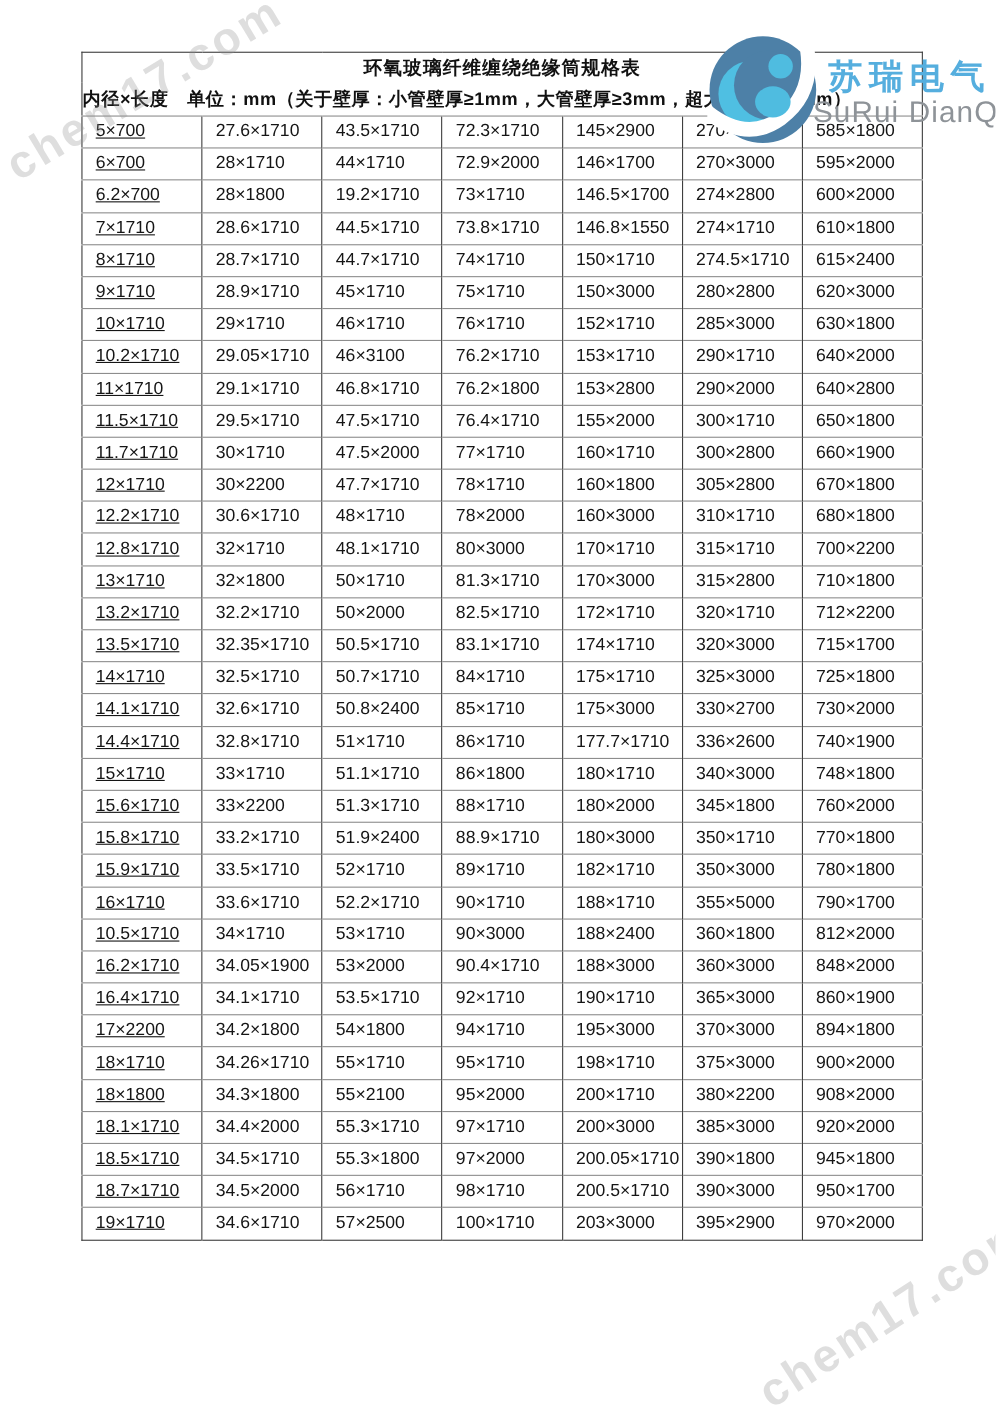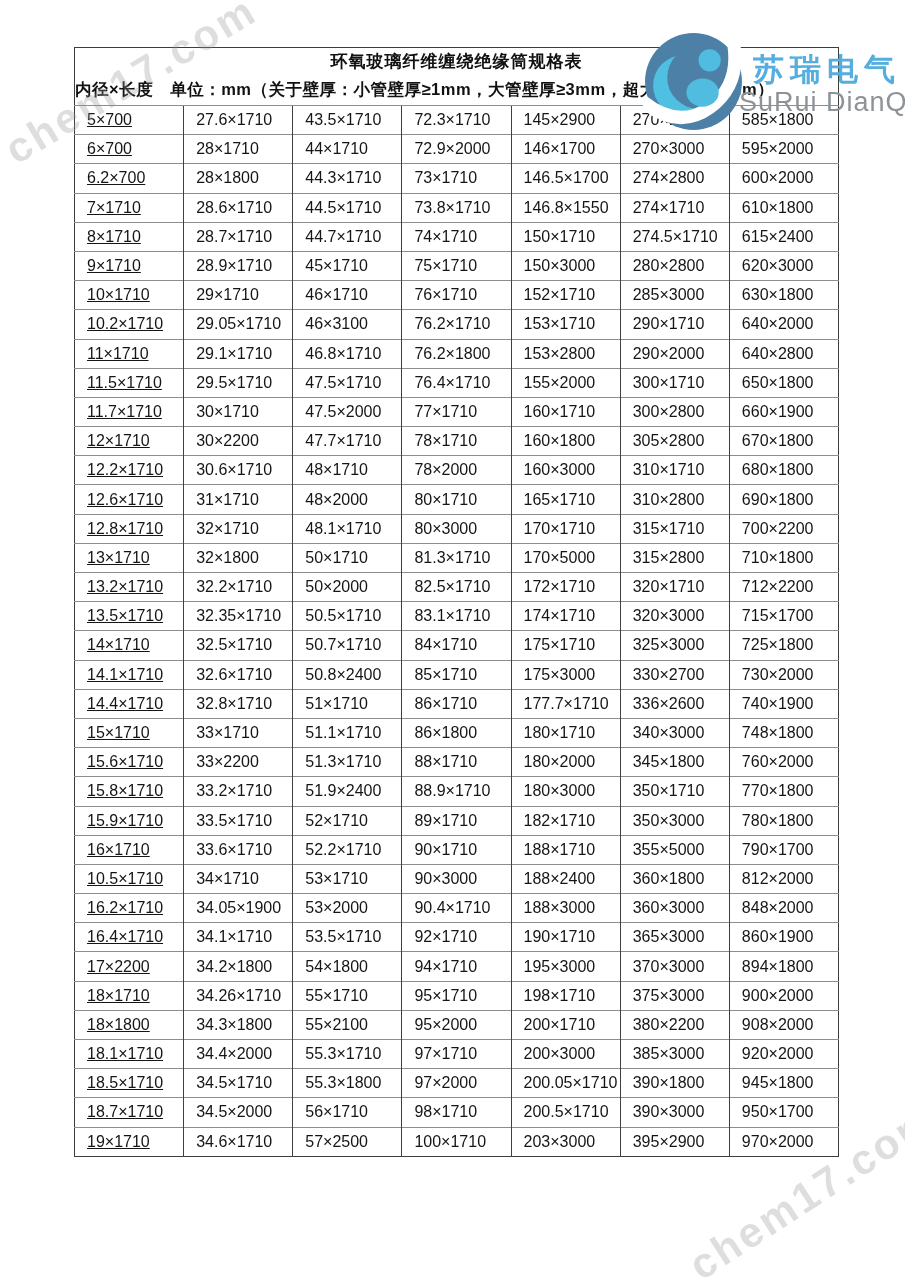--- a/index.html
+++ b/index.html
@@ -115,21 +115,21 @@
           <td>28×1710</td>
           <td>44×1710</td>
           <td>72.9×2000</td>
           <td>146×1700</td>
           <td>270×3000</td>
           <td>595×2000</td>
         </tr>
         <tr>
           <td>6.2×700</td>
           <td>28×1800</td>
-          <td>44.3×1710</td>
+          <td>19.2×1710</td>
           <td>73×1710</td>
           <td>146.5×1700</td>
           <td>274×2800</td>
           <td>600×2000</td>
         </tr>
         <tr>
           <td>7×1710</td>
           <td>28.6×1710</td>
           <td>44.5×1710</td>
           <td>73.8×1710</td>
@@ -212,43 +212,34 @@
         <tr>
           <td>12.2×1710</td>
           <td>30.6×1710</td>
           <td>48×1710</td>
           <td>78×2000</td>
           <td>160×3000</td>
           <td>310×1710</td>
           <td>680×1800</td>
         </tr>
         <tr>
-          <td>12.6×1710</td>
-          <td>31×1710</td>
-          <td>48×2000</td>
-          <td>80×1710</td>
-          <td>165×1710</td>
-          <td>310×2800</td>
-          <td>690×1800</td>
-        </tr>
-        <tr>
           <td>12.8×1710</td>
           <td>32×1710</td>
           <td>48.1×1710</td>
           <td>80×3000</td>
           <td>170×1710</td>
           <td>315×1710</td>
           <td>700×2200</td>
         </tr>
         <tr>
           <td>13×1710</td>
           <td>32×1800</td>
           <td>50×1710</td>
           <td>81.3×1710</td>
-          <td>170×5000</td>
+          <td>170×3000</td>
           <td>315×2800</td>
           <td>710×1800</td>
         </tr>
         <tr>
           <td>13.2×1710</td>
           <td>32.2×1710</td>
           <td>50×2000</td>
           <td>82.5×1710</td>
           <td>172×1710</td>
           <td>320×1710</td>

